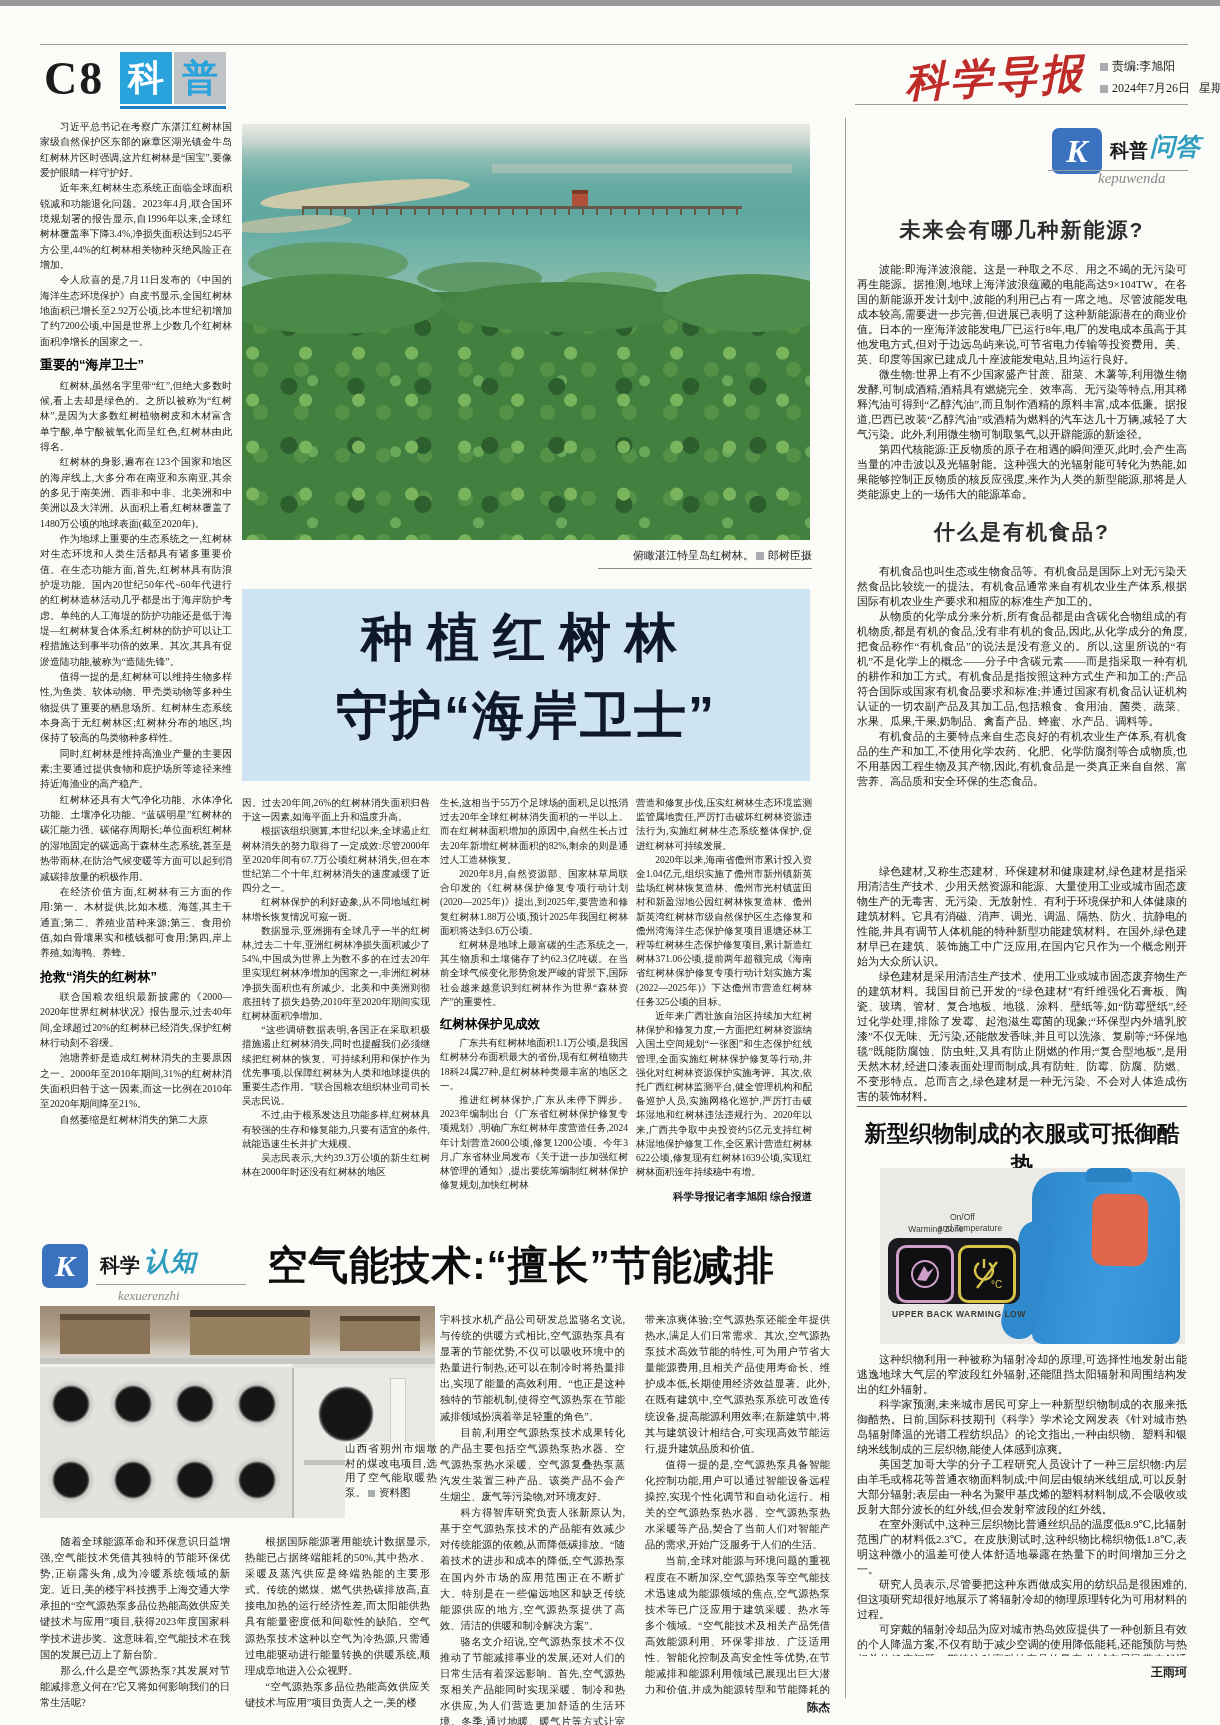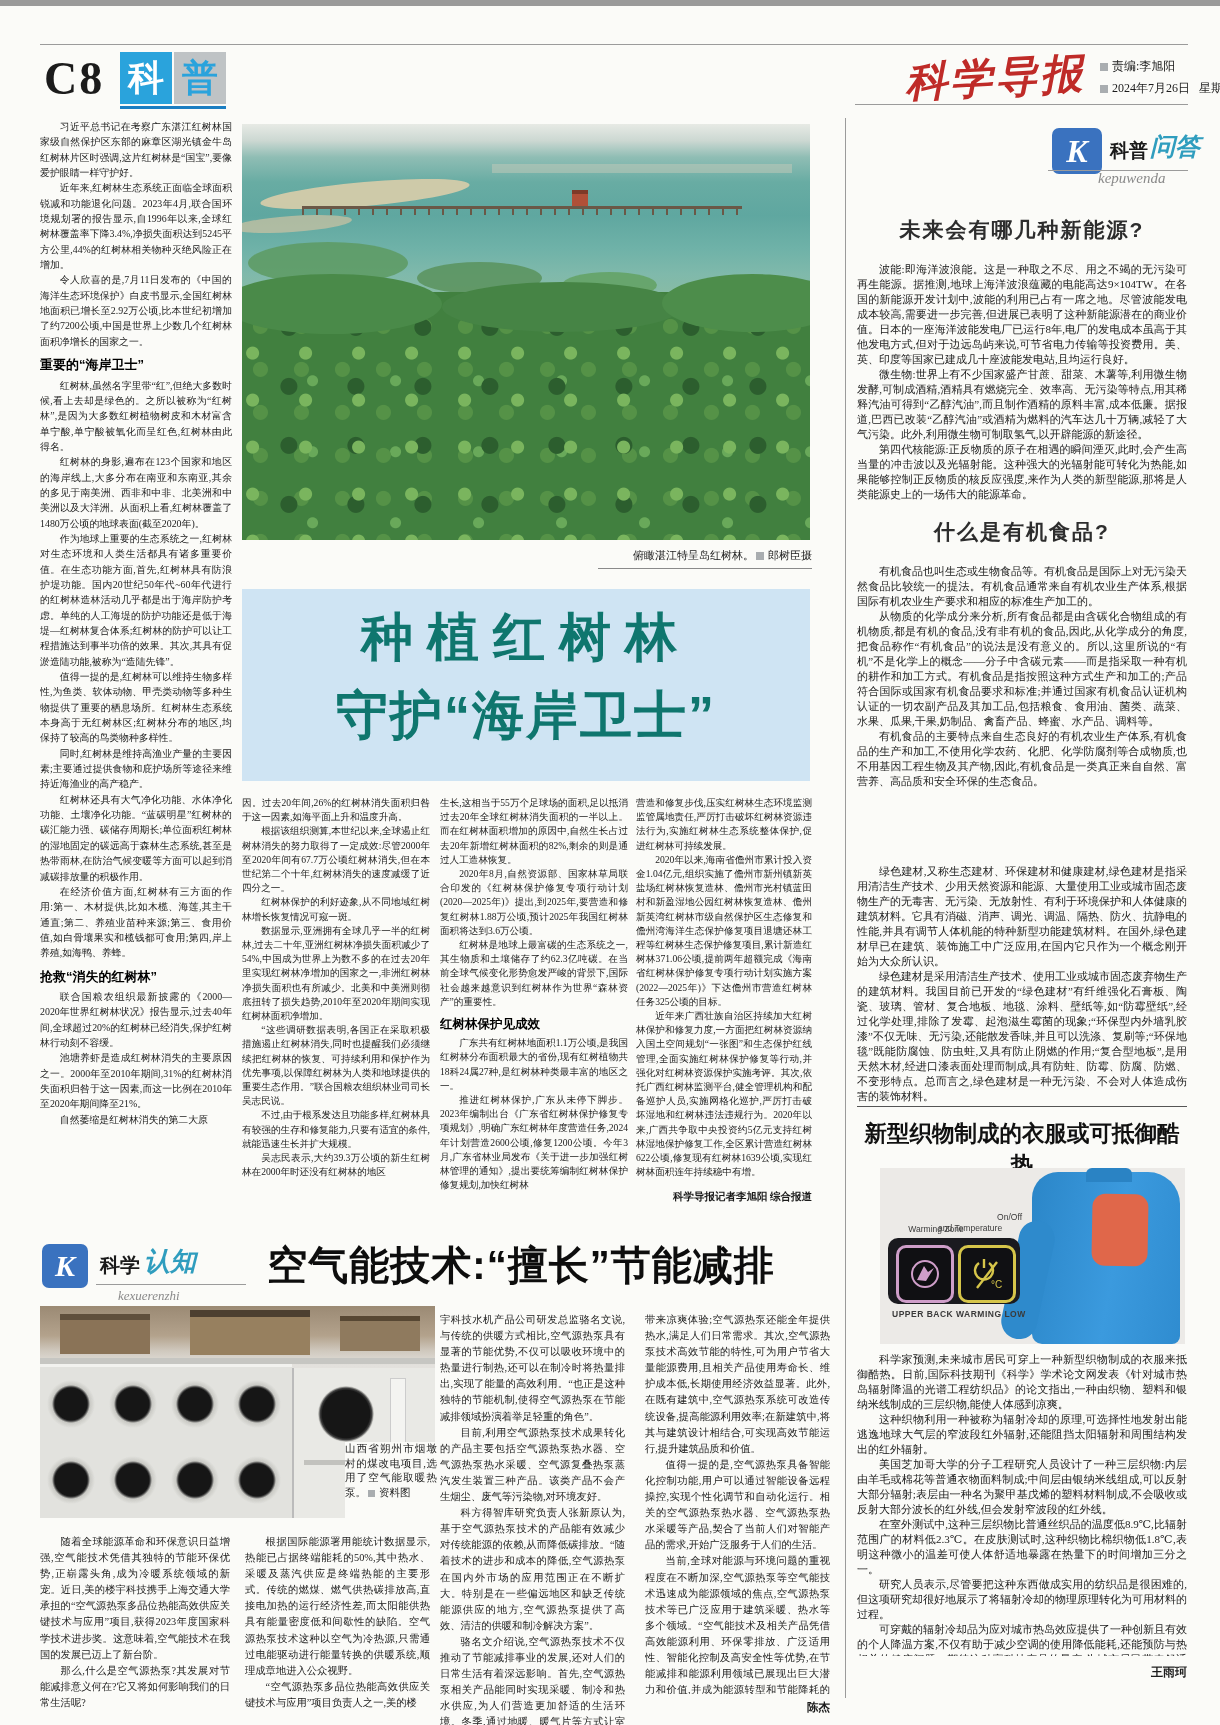--- a/index.html
+++ b/index.html
@@ -7,21 +7,21 @@
         font-family:"Liberation Serif","DejaVu Serif",serif;color:#1b1b1b;overflow:hidden;}
   .abs{position:absolute;}
   .col{position:absolute;overflow:hidden;text-align:justify;}
   .col p{margin:0;text-indent:2em;}
   .inhead{font-family:"Liberation Sans","DejaVu Sans",sans-serif;font-weight:700;
           font-size:13px;margin:8px 0 5px;text-indent:0;color:#000;}
   .sans{font-family:"Liberation Sans","DejaVu Sans",sans-serif;}
   .rule{position:absolute;background:#9b9b9b;}
   .sq{display:inline-block;width:8px;height:8px;background:#a9adb0;margin:0 4px 0 2px;vertical-align:middle;}
   .bigblock{position:absolute;background:#cfe4f3;text-align:center;}
-  .bigline{font-family:"Liberation Sans","DejaVu Sans",sans-serif;font-weight:900;color:#0f766e;}
+  .bigline{font-family:"Liberation Sans","DejaVu Sans",sans-serif;font-weight:900;color:#0f172a;}
   .qtitle{position:absolute;left:857px;width:330px;text-align:center;
           font-family:"Liberation Sans","DejaVu Sans",sans-serif;font-weight:600;
           font-size:21px;letter-spacing:2px;color:#2d2d2d;}
   .rbody{font-size:11px;line-height:15px;}
   .logoK{position:absolute;background:#3a72bf;border-radius:7px;color:#fff;
          font-family:"Liberation Serif",serif;font-weight:700;font-style:italic;
          display:flex;align-items:center;justify-content:center;}
   .logo-cn1{font-family:"Liberation Sans",sans-serif;font-weight:700;color:#1a1a1a;}
   .logo-cn2{font-family:"Liberation Serif",serif;font-weight:700;font-style:italic;color:#2f9dbe;}
   .logo-py{font-style:italic;color:#8a8a8a;}
@@ -168,21 +168,21 @@
 
   <div class="abs sans" style="left:857px;top:1112px;width:330px;text-align:center;font-size:22.5px;font-weight:900;color:#111">新型织物制成的衣服或可抵御酷热</div>
 
   <div class="fabric-img">
     <div class="abs" style="left:152px;top:4px;width:148px;height:172px;background:linear-gradient(100deg,#2b86c8,#3b9ade 55%,#2f8cd0);border-radius:26px 32px 8px 10px"></div>
     <div class="abs" style="left:130px;top:52px;width:36px;height:120px;background:#2e8acc;border-radius:18px;transform:rotate(12deg)"></div>
     <div class="abs" style="left:206px;top:0;width:46px;height:14px;background:#2a83c4;border-radius:6px 6px 0 0"></div>
     <div class="abs" style="left:212px;top:26px;width:56px;height:72px;background:#e0674a;border-radius:13px;transform:rotate(1deg)"></div>
 
     <div class="fl" style="left:6px;top:56px;width:100px;text-align:center">Warming Zone</div>
-    <div class="fl" style="left:70px;top:44px;width:72px;text-align:right">On/Off</div>
+    <div class="fl" style="left:70px;top:44px;width:72px;text-align:left">On/Off</div>
     <div class="fl" style="left:58px;top:55px;width:96px;text-align:left">and Temperature</div>
 
     <div class="abs" style="left:8px;top:70px;width:132px;height:66px;background:#1a1a1f;border-radius:10px">
       <div class="btn" style="left:8px;top:7px;border:3px solid #cf9ec9">
         <svg width="34" height="34" viewBox="0 0 34 34">
           <circle cx="17" cy="17" r="13" fill="none" stroke="#cf9ec9" stroke-width="2"></circle>
           <path d="M9 23 L16 9 L20 15 L26 11 L18 24 Z" fill="#cf9ec9"></path>
         </svg>
       </div>
       <div class="btn" style="left:70px;top:7px;border:3px solid #d6c54a">
@@ -192,22 +192,22 @@
           <line x1="28" y1="6" x2="8" y2="32" stroke="#d6c54a" stroke-width="2.4"></line>
           <text x="22" y="32" font-size="10" fill="#d6c54a" font-family="Liberation Sans, sans-serif">°C</text>
         </svg>
       </div>
     </div>
     <div class="fl flb" style="left:12px;top:141px">UPPER BACK</div>
     <div class="fl flb" style="left:76px;top:141px">WARMING LOW</div>
   </div>
 
   <div class="col rbody" style="left:857px;top:1346px;width:330px;height:304px">
+    <p>这种织物利用一种被称为辐射冷却的原理,可选择性地发射出能逃逸地球大气层的窄波段红外辐射,还能阻挡太阳辐射和周围结构发出的红外辐射。</p>
     <p>科学家预测,未来城市居民可穿上一种新型织物制成的衣服来抵御酷热。日前,国际科技期刊《科学》学术论文网发表《针对城市热岛辐射降温的光谱工程纺织品》的论文指出,一种由织物、塑料和银纳米线制成的三层织物,能使人体感到凉爽。</p>
-    <p>这种织物利用一种被称为辐射冷却的原理,可选择性地发射出能逃逸地球大气层的窄波段红外辐射,还能阻挡太阳辐射和周围结构发出的红外辐射。</p>
     <p>美国芝加哥大学的分子工程研究人员设计了一种三层织物:内层由羊毛或棉花等普通衣物面料制成;中间层由银纳米线组成,可以反射大部分辐射;表层由一种名为聚甲基戊烯的塑料材料制成,不会吸收或反射大部分波长的红外线,但会发射窄波段的红外线。</p>
     <p>在室外测试中,这种三层织物比普通丝织品的温度低8.9℃,比辐射范围广的材料低2.3℃。在皮肤测试时,这种织物比棉织物低1.8℃,表明这种微小的温差可使人体舒适地暴露在热量下的时间增加三分之一。</p>
     <p>研究人员表示,尽管要把这种东西做成实用的纺织品是很困难的,但这项研究却很好地展示了将辐射冷却的物理原理转化为可用材料的过程。</p>
     <p>可穿戴的辐射冷却品为应对城市热岛效应提供了一种创新且有效的个人降温方案,不仅有助于减少空调的使用降低能耗,还能预防与热相关的健康问题。期待这种高科技产品的量产,为城市居民带来舒适的体验,为高温作业人员带来一份清凉。</p>
   </div>
   <div class="abs byline" style="left:857px;top:1658px;width:330px;font-size:12px">王雨珂</div>
 
   <div class="logoK" style="left:42px;top:1238px;width:46px;height:44px;font-size:30px">K</div>
   <div class="abs logo-cn1" style="left:100px;top:1246px;font-size:20px">科学</div>
   <div class="abs logo-cn2" style="left:144px;top:1238px;font-size:26px">认知</div>

